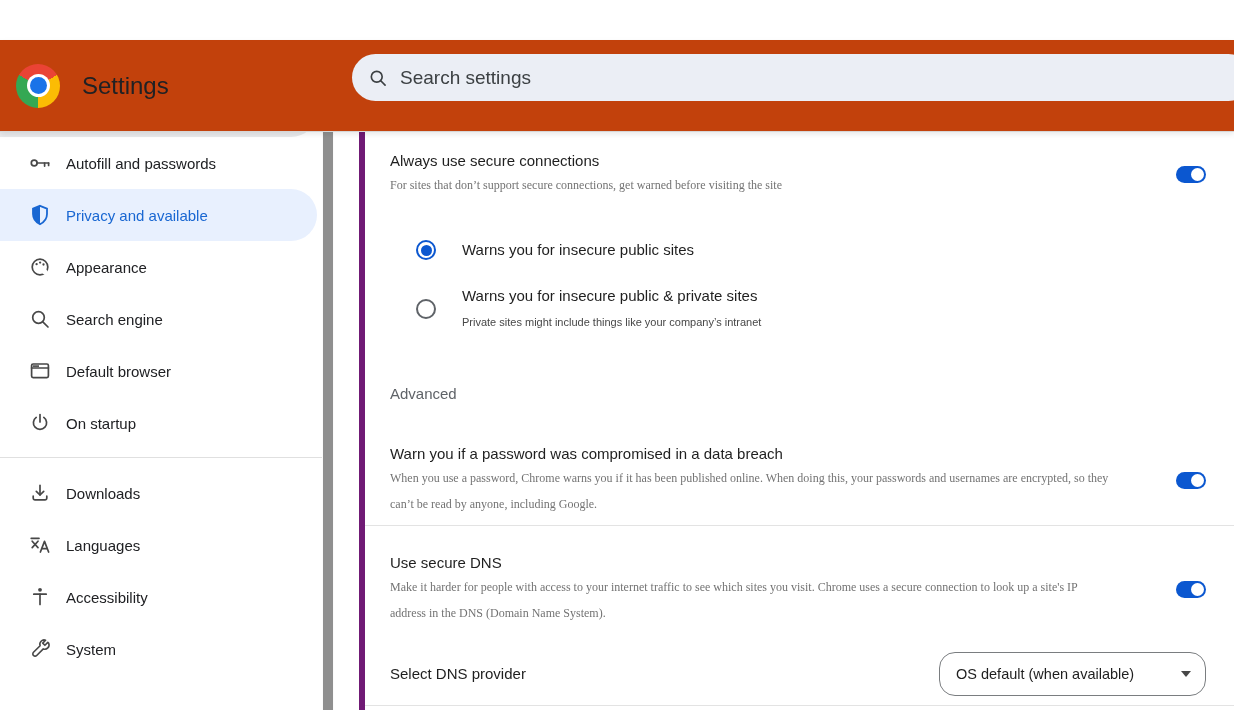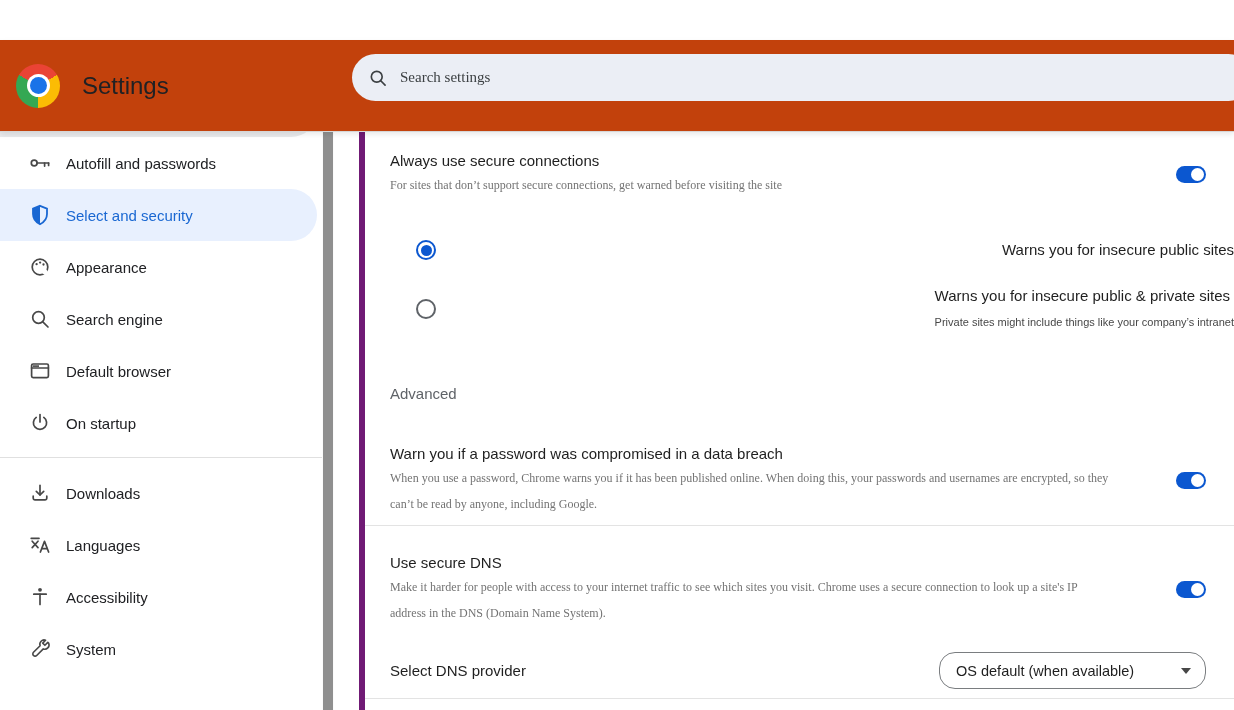--- a/index.html
+++ b/index.html
@@ -25,21 +25,21 @@
   .chrome-logo::after { content:''; position:absolute; left:50%; top:50%; width:17px; height:17px;
     margin:-8.5px 0 0 -8.5px; background:#1a73e8; border-radius:50%; }
   .app-title { margin-left:22px; font-size:24px; font-weight:500; color:#202124; }
   .search-pill {
     position:absolute; left:352px; top:14px; height:47px; width:900px;
     background:#ebeef5; border-radius:24px; display:flex; align-items:center; padding-left:16px;
   }
   .search-pill svg { flex:none; }
   .search-input {
     border:none; outline:none; background:transparent; margin-left:10px;
-    font-family:Liberation Serif, serif; font-size:15px; color:#3c4043; width:700px;
+    font-family:Liberation Sans, sans-serif; font-size:19px; color:#3c4043; width:700px;
   }
   .search-input::placeholder { color:#3c4043; opacity:1; }
 
   
   .layout { position:absolute; top:73px; left:0; width:1234px; height:637px; display:flex; }
 
   
   .sidebar { width:359px; flex:none; position:relative; padding-top:12px; background:#fff; }
   .nav-item {
     height:52px; width:317px; display:flex; align-items:center;
@@ -82,32 +82,32 @@
   #div-2 { margin-top:9px; }
 
   
   .toggle { width:30px; height:17px; border-radius:9px; background:#0b57d0; position:relative;
     flex:none; cursor:pointer; }
   .toggle::after { content:''; position:absolute; top:2px; right:2px; width:13px; height:13px;
     background:#fff; border-radius:50%; }
 
   
   .radio-group { margin:39px 0 0 51px; }
-  .radio-row { display:flex; align-items:center; cursor:pointer;justify-content:space-between; }
+  .radio-row { display:flex; align-items:center; cursor:pointer; }
   .radio-row + .radio-row { margin-top:20px; }
   .radio { width:20px; height:20px; border-radius:50%; border:2px solid #5f6368; position:relative; flex:none; }
   .radio.checked { border-color:#0b57d0; }
   .radio.checked::after { content:''; position:absolute; left:2.5px; top:2.5px; width:11px; height:11px;
     background:#0b57d0; border-radius:50%; }
   .radio-text { margin-left:26px; }
   .radio-label { font-size:15px; line-height:26px; color:#1f1f1f; }
   .radio-sub   { font-size:11px; line-height:26px; color:#474747; }
 
   
-  .select-box { width:267px; height:37px; border:1px solid #7a7d80; border-radius:16px;
+  .select-box { width:267px; height:44px; border:1px solid #7a7d80; border-radius:16px;
     background:#fff; display:flex; align-items:center; padding:0 14px 0 16px; cursor:pointer; flex:none; }
   .select-value { flex:1; font-size:14.5px; color:#1f1f1f; }
   .select-caret { width:0; height:0; border-left:5px solid transparent; border-right:5px solid transparent;
     border-top:6px solid #474747; }
 
   svg.ic { stroke:#474747; fill:none; stroke-width:1.7; stroke-linecap:round; stroke-linejoin:round; }
 </style>
 </head>
 <body>
 
@@ -151,21 +151,21 @@
         <svg width="24" height="24" viewBox="0 0 24 24">
           <defs>
               <clipPath id="halfL">
                 <rect x="0" y="0" width="12" height="24"></rect>
               </clipPath>
             </defs>
           <path d="M12 2.8 L19 5.7 V11 C19 15.6 16.1 19.2 12 21.2 C7.9 19.2 5 15.6 5 11 V5.7 Z" fill="none" stroke="#1967d2" stroke-width="1.8"></path>
           <path d="M12 2.8 L19 5.7 V11 C19 15.6 16.1 19.2 12 21.2 C7.9 19.2 5 15.6 5 11 V5.7 Z" fill="#1967d2" clip-path="url(#halfL)"></path>
         </svg>
       </span>
-      <span class="nav-label">Select and security</span>
+      <span class="nav-label">Privacy and available</span>
     </div>
 
 
     <div class="nav-item">
       <span class="nav-icon">
         <svg class="ic" width="24" height="24" viewBox="0 0 24 24">
           <circle cx="12" cy="12" r="7.8"></circle>
           <circle cx="16.8" cy="16.8" r="2.6" fill="#fff" stroke="none"></circle>
           <circle cx="8.6" cy="9.2" r="1.15" fill="#474747" stroke="none"></circle>
           <circle cx="12.1" cy="7.6" r="1.15" fill="#474747" stroke="none"></circle>

